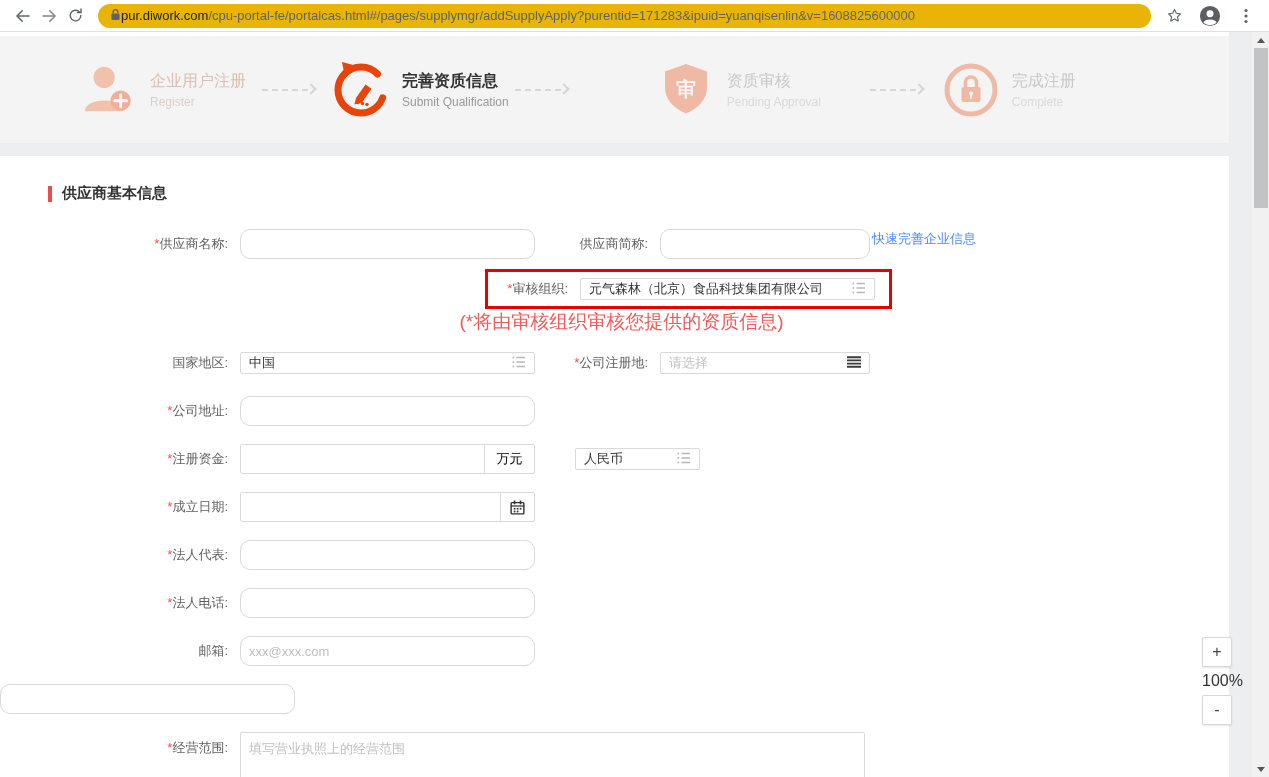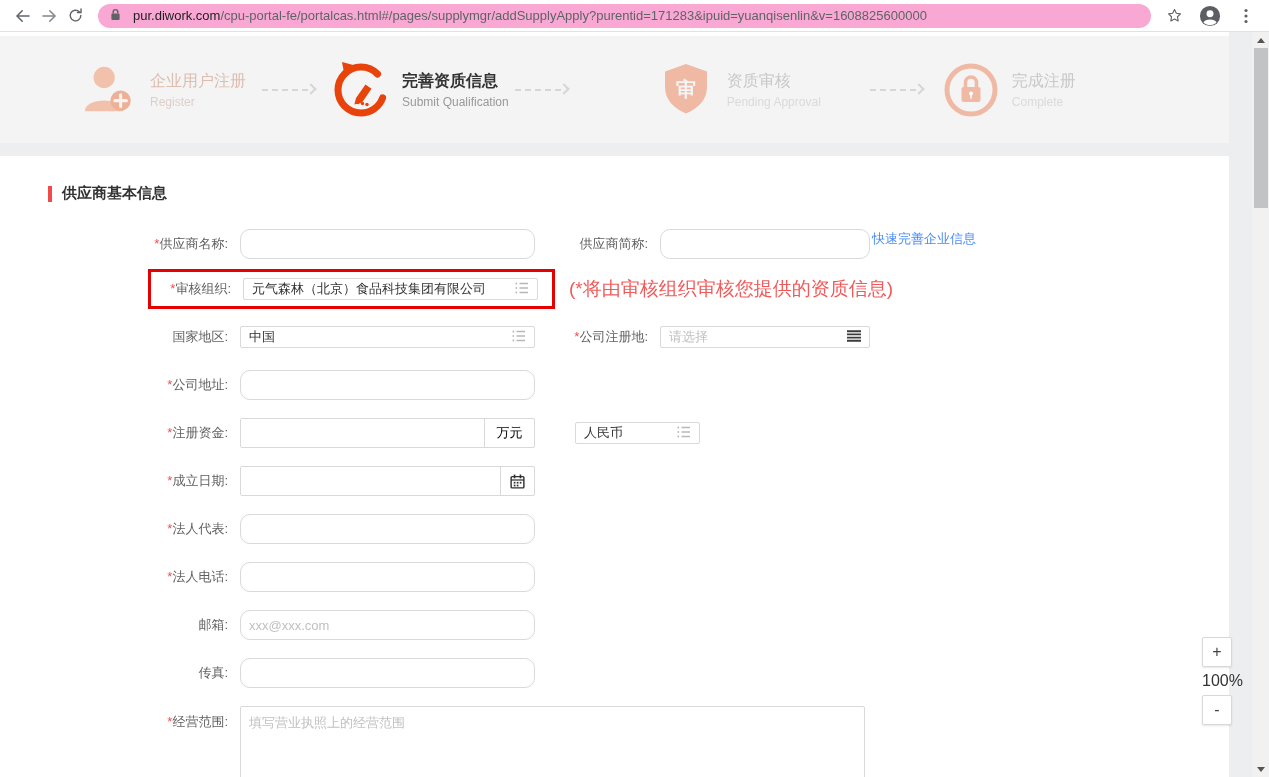--- a/index.html
+++ b/index.html
@@ -4,22 +4,22 @@
 <style>
   * { margin:0; padding:0; box-sizing:border-box; }
   html,body { width:1269px; height:777px; overflow:hidden;
     font-family:"Liberation Sans", sans-serif; background:#fff; }
 
   
   .browser { height:32px; background:#fff; border-bottom:1px solid #dfe1e5;
     display:flex; align-items:center; padding:0 10px; }
   .nav-btn { width:26px; height:26px; display:flex; align-items:center;
     justify-content:center; flex:none; cursor:pointer; }
-  .omnibox { flex:1; min-width:0; height:24px; background:#f9a8d4; border-radius:12px;
-    display:flex; align-items:center; gap:12px; padding:0 12px; margin:0 10px; }
+  .omnibox { flex:1; min-width:0; height:24px; background:#eab308; border-radius:12px;
+    display:flex; align-items:center; gap:0; padding:0 12px; margin:0 10px; }
   .url { font-size:13px; white-space:nowrap; overflow:hidden; }
   .url .host { color:#202124; }
   .url .path { color:#5f6368; }
   .chrome-right { display:flex; align-items:center; gap:10px; flex:none; }
 
   
   .page { position:relative; width:1269px; height:745px; background:#edeef0; }
   .white-strip { position:absolute; top:0; left:0; width:1229px; height:4px; background:#fff; }
 
   
@@ -70,21 +70,21 @@
   .group input { flex:1; min-width:0; border:none; outline:none; padding:0 8px;
     font-size:13px; color:#333; }
   .unit { width:50px; border-left:1px solid #d9d9d9; display:flex; align-items:center;
     justify-content:center; font-size:13px; color:#000000; flex:none; }
   .cal { width:34px; border-left:1px solid #d9d9d9; display:flex; align-items:center;
     justify-content:center; flex:none; cursor:pointer; }
   .currency { width:125px; margin-left:40px; }
   .link { font-size:13px; color:#4a8cf7; margin-left:2px; align-self:flex-start;
     margin-top:1px; white-space:nowrap; cursor:pointer; }
 
-  .row-hl { height:auto; margin-bottom:13px; }
+  .row-hl { height:auto; margin-bottom:13px;flex-direction:column; }
   .row1 { margin-bottom:10px; }
   .hl-box { display:flex; align-items:center; border:3px solid #e60000;
     margin-left:148px; padding:6px 14px 6px 0; }
   .hl-box .lbl { width:92px; }
   .note { font-size:19px; color:#f15a5a; margin-left:14px; white-space:nowrap; }
 
   .row-ta { align-items:flex-start; height:auto; margin-bottom:0; }
   .row-ta .lbl { padding-top:7px; }
   .ta { width:625px; height:110px; border:1px solid #d9d9d9; border-radius:2px;
     padding:7px 8px; font-size:13px; color:#333; resize:none; outline:none; }
@@ -355,21 +355,20 @@
         <span class="lbl"><span class="req">*</span><span>法人电话:</span></span>
         <input class="ipt" style="">
       </div>
 
       <div class="row">
         <span class="lbl"><span>邮箱:</span></span>
         <input class="ipt" placeholder="xxx@xxx.com" style="">
       </div>
 
       <div class="row">
-        <span class="lbl"><span>传真:</span></span>
         <input class="ipt" style="">
       </div>
 
       <div class="row row-ta">
         <span class="lbl"><span class="req">*</span><span>经营范围:</span></span>
         <textarea class="ta" placeholder="填写营业执照上的经营范围" style=""></textarea>
       </div>
 
     </div>
   </div>

